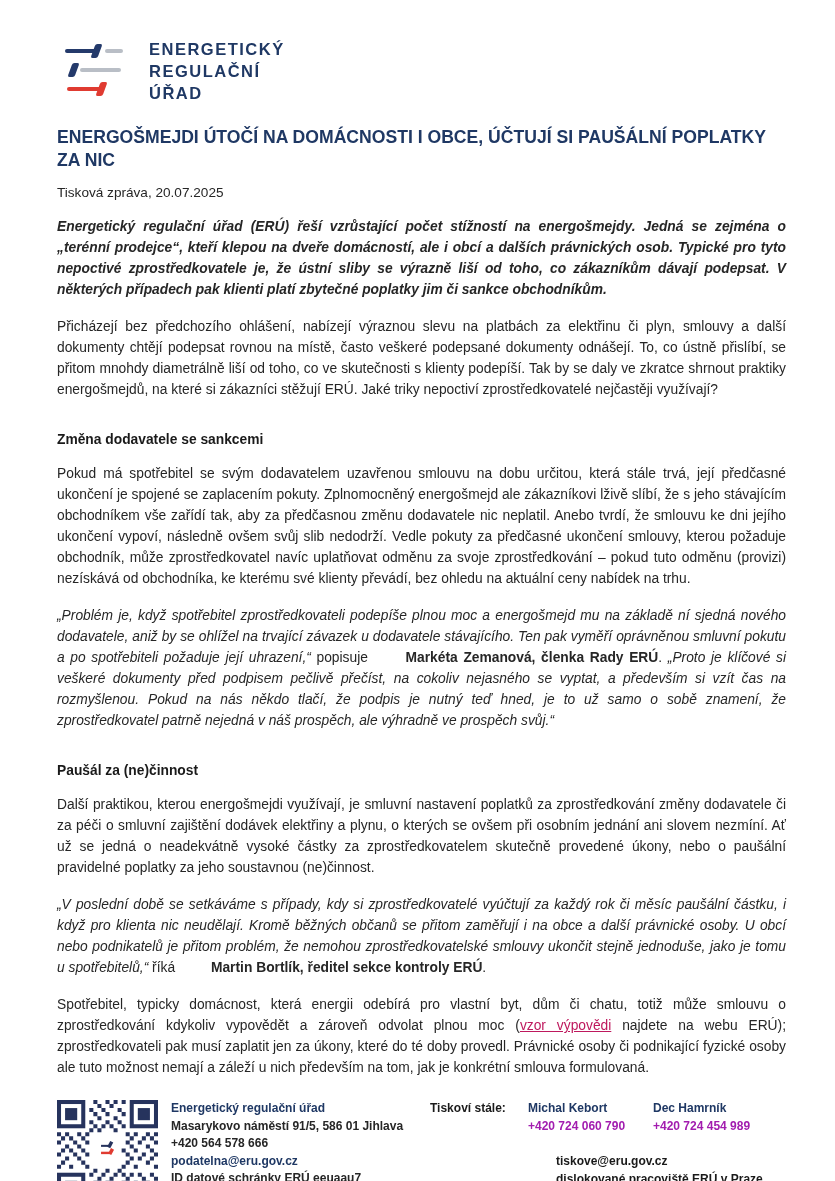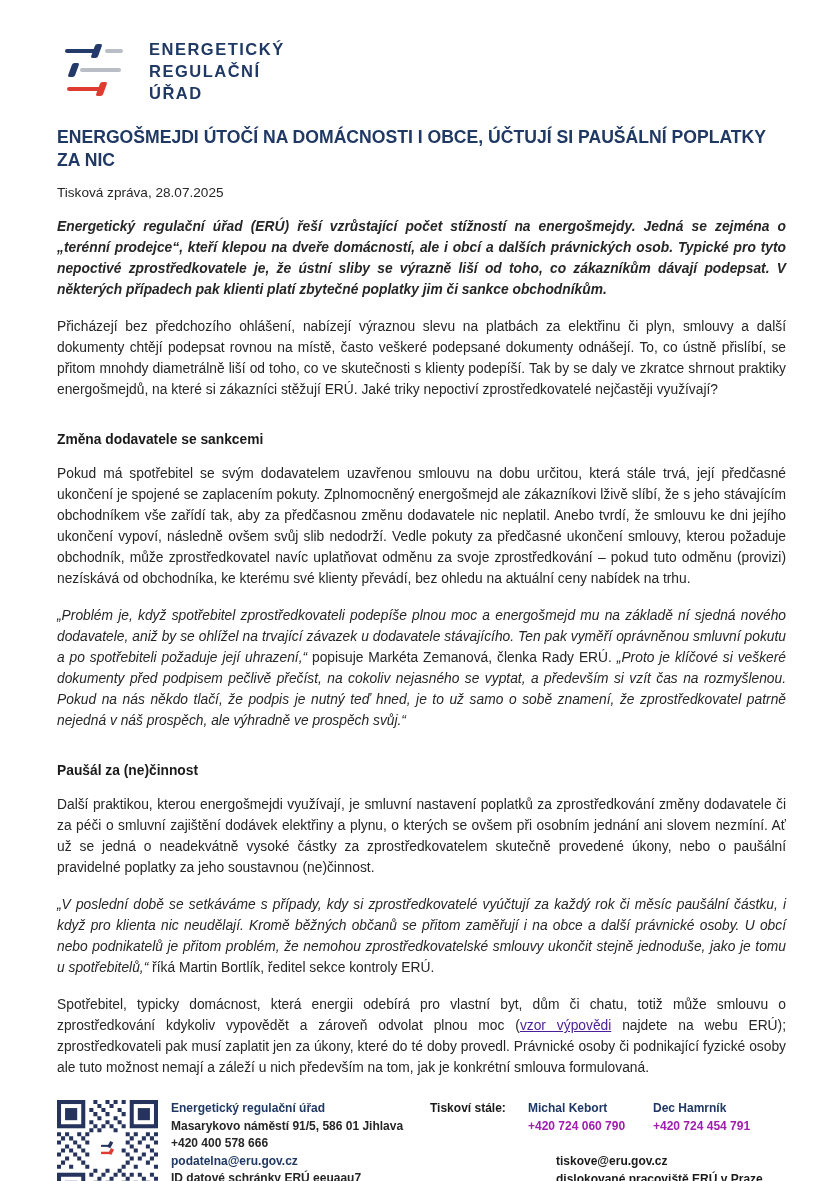--- a/index.html
+++ b/index.html
@@ -28,23 +28,23 @@
   .logo-text{color:#1f3864;font-weight:bold;font-size:16.5px;line-height:22px;letter-spacing:1.5px;}
 
   
   .title{color:#1f3864;font-weight:bold;font-size:17.6px;line-height:23px;margin:22px 0 0;}
   .date{font-size:13.6px;margin:13px 0 0;}
 
   
   .para{font-size:13.8px;line-height:21px;text-align:justify;margin:16px 0 0;}
   .lead{font-weight:bold;font-style:italic;}
   .quote-i{font-style:italic;}
-  .author{font-weight:normal;}
+  .author{font-weight:bold;margin-left:32px;}
   .section-h{font-size:13.8px;font-weight:bold;margin:32px 0 0;color:#1a1a1a;}
-  a.doc-link{color:#4c1d95;text-decoration:underline;cursor:pointer;}
+  a.doc-link{color:#be185d;text-decoration:underline;cursor:pointer;}
 
   
   .footer{position:absolute;left:57px;right:57px;top:1100px;display:flex;font-size:12px;font-weight:bold;line-height:17.5px;}
   .qr{width:101px;height:101px;flex:0 0 auto;}
   .f-left{margin-left:13px;width:268px;}
   .f-left div{white-space:nowrap;}
   .navy-t{color:#1f3864;}
   .blue-t{color:#000000;}
   .f-right{display:flex;margin-left:8px;flex:1;}
   .press-label{width:98px;color:#1a1a1a;}
@@ -71,21 +71,21 @@
         <div class="tk red-bg l3b"></div>
     </div>
     <div class="logo-text">
       <div>ENERGETICKÝ</div>
       <div>REGULAČNÍ</div>
       <div>ÚŘAD</div>
     </div>
   </div>
 
   <h1 class="title">ENERGOŠMEJDI ÚTOČÍ NA DOMÁCNOSTI I OBCE, ÚČTUJÍ SI PAUŠÁLNÍ POPLATKY ZA NIC</h1>
-  <div class="date">Tisková zpráva, 28.07.2025</div>
+  <div class="date">Tisková zpráva, 20.07.2025</div>
 
   <p class="para lead">Energetický regulační úřad (ERÚ) řeší vzrůstající počet stížností na energošmejdy. Jedná se zejména o „terénní prodejce“, kteří klepou na dveře domácností, ale i obcí a dalších právnických osob. Typické pro tyto nepoctivé zprostředkovatele je, že ústní sliby se výrazně liší od toho, co zákazníkům dávají podepsat. V některých případech pak klienti platí zbytečné poplatky jim či sankce obchodníkům.</p>
 
   <p class="para">Přicházejí bez předchozího ohlášení, nabízejí výraznou slevu na platbách za elektřinu či plyn, smlouvy a další dokumenty chtějí podepsat rovnou na místě, často veškeré podepsané dokumenty odnášejí. To, co ústně přislíbí, se přitom mnohdy diametrálně liší od toho, co ve skutečnosti s klienty podepíší. Tak by se daly ve zkratce shrnout praktiky energošmejdů, na které si zákazníci stěžují ERÚ. Jaké triky nepoctiví zprostředkovatelé nejčastěji využívají?</p>
 
   <h2 class="section-h">Změna dodavatele se sankcemi</h2>
   <p class="para">Pokud má spotřebitel se svým dodavatelem uzavřenou smlouvu na dobu určitou, která stále trvá, její předčasné ukončení je spojené se zaplacením pokuty. Zplnomocněný energošmejd ale zákazníkovi lživě slíbí, že s jeho stávajícím obchodníkem vše zařídí tak, aby za předčasnou změnu dodavatele nic neplatil. Anebo tvrdí, že smlouvu ke dni jejího ukončení vypoví, následně ovšem svůj slib nedodrží. Vedle pokuty za předčasné ukončení smlouvy, kterou požaduje obchodník, může zprostředkovatel navíc uplatňovat odměnu za svoje zprostředkování – pokud tuto odměnu (provizi) nezískává od obchodníka, ke kterému své klienty převádí, bez ohledu na aktuální ceny nabídek na trhu.</p>
 
   <p class="para"><span class="quote-i">„Problém je, když spotřebitel zprostředkovateli podepíše plnou moc a energošmejd mu na základě ní sjedná nového dodavatele, aniž by se ohlížel na trvající závazek u dodavatele stávajícího. Ten pak vyměří oprávněnou smluvní pokutu a po spotřebiteli požaduje její uhrazení,“</span><span> popisuje </span><span class="author">Markéta Zemanová, členka Rady ERÚ</span><span>. </span><span class="quote-i">„Proto je klíčové si veškeré dokumenty před podpisem pečlivě přečíst, na cokoliv nejasného se vyptat, a především si vzít čas na rozmyšlenou. Pokud na nás někdo tlačí, že podpis je nutný teď hned, je to už samo o sobě znamení, že zprostředkovatel patrně nejedná v náš prospěch, ale výhradně ve prospěch svůj.“</span></p>
 
@@ -120,37 +120,37 @@
         <path d="M10.9 11.35h2.1" stroke="#26335d" stroke-width="0.5"></path>
         <path d="M13.55 10.35l-0.75 1.4" stroke="#26335d" stroke-width="0.85"></path>
         <path d="M10.9 13.1h2.5" stroke="#e03b31" stroke-width="0.6"></path>
         <path d="M13.75 12.1l-0.7 1.3" stroke="#e03b31" stroke-width="0.85"></path>
       </g>
     </svg>
 
     <div class="f-left">
       <div class="navy-t">Energetický regulační úřad</div>
       <div>Masarykovo náměstí 91/5, 586 01 Jihlava</div>
-      <div>+420 400 578 666</div>
+      <div>+420 564 578 666</div>
       <div class="navy-t">podatelna@eru.gov.cz</div>
       <div>ID datové schránky ERÚ eeuaau7</div>
       <div class="blue-t">eru.gov.cz</div>
     </div>
 
     <div class="f-right">
       <div class="press-label">Tiskoví stále:</div>
       <div class="press-block">
         <div class="press-cols">
           <div class="press-col">
             <div class="navy-t">Michal Kebort</div>
             <div class="phone">+420 724 060 790</div>
           </div>
           <div class="press-col">
             <div class="navy-t">Dec Hamrník</div>
-            <div class="phone">+420 724 454 791</div>
+            <div class="phone">+420 724 454 989</div>
           </div>
         </div>
         <div class="press-lines">
           <div class="navy-t">tiskove@eru.gov.cz</div>
           <div>dislokované pracoviště ERÚ v Praze</div>
           <div>Jankovcova 1566/2B, 170 00 Praha 7</div>
         </div>
       </div>
     </div>
 

